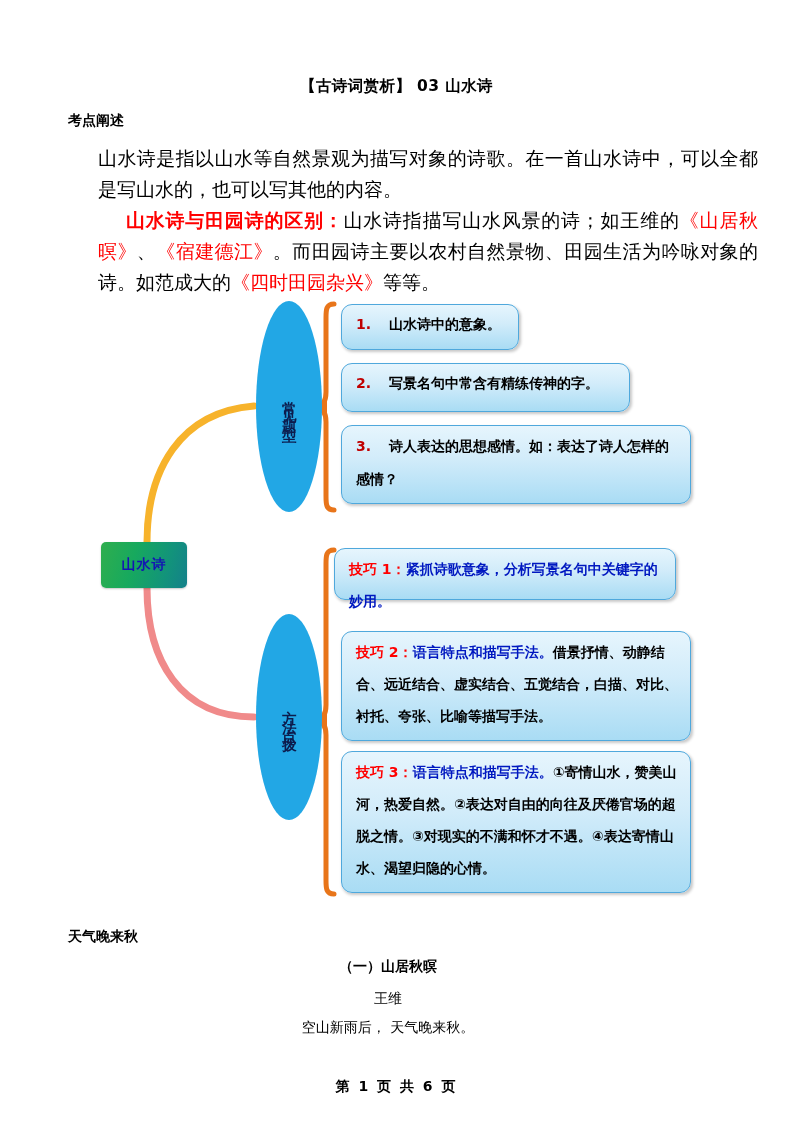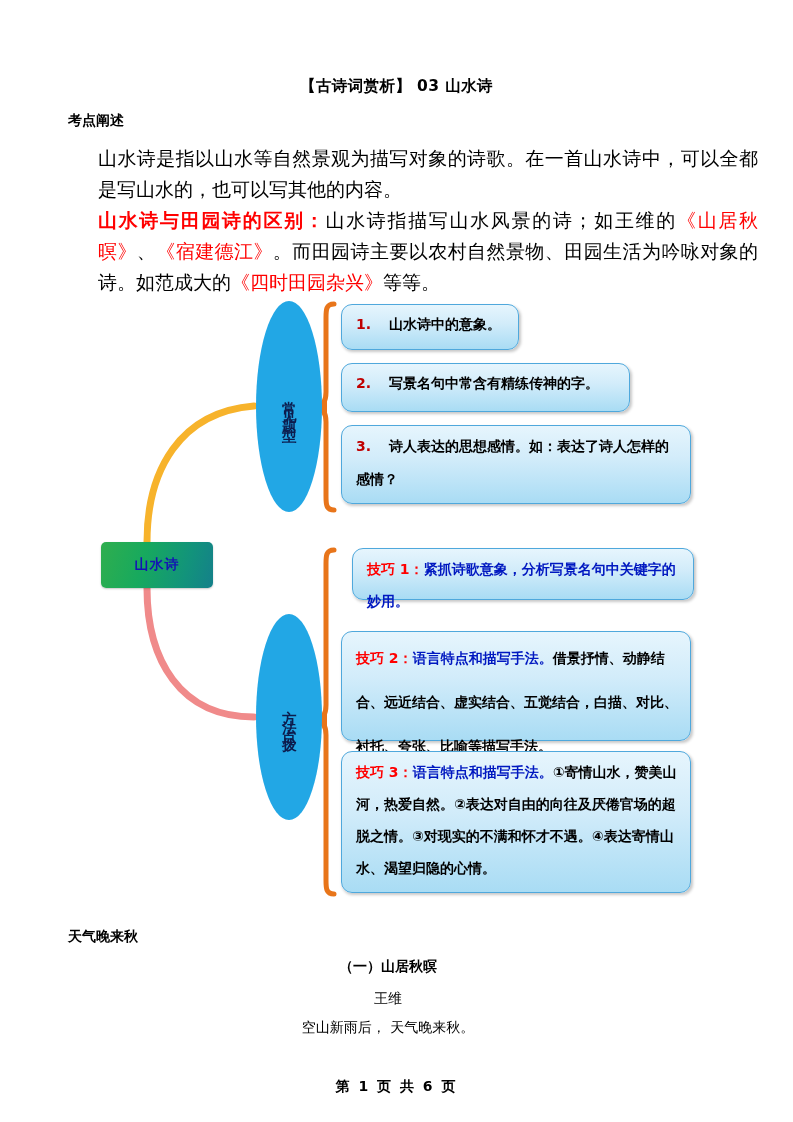--- a/index.html
+++ b/index.html
@@ -41,35 +41,35 @@
   .para {
     position: absolute;
     left: 68px;
     width: 660px;
     font-size: 19px;
     line-height: 31px;
     text-align: justify;
   }
   .indent { padding-left: 30px; }
   .red { color: #FF0000; }
-  .redb { color: #FF0000; font-weight: bold; }
+  .redb { color: #FF0000; font-weight: bold; margin-left: 28px; }
 
   
   .diagram {
     position: absolute;
     left: 0; top: 280px;
     width: 793px;
     height: 640px;
   }
   .diagram svg { position: absolute; left: 0; top: 0; }
 
   .node-root {
     position: absolute;
     left: 101px; top: 262px;
-    width: 112px; height: 46px;
+    width: 86px; height: 46px;
     border-radius: 5px;
     background: linear-gradient(105deg, #2FAE4E 0%, #17A95E 38%, #12937B 75%, #14808A 100%);
     box-shadow: 0 1px 2px rgba(0,0,0,0.22);
     display: flex;
     align-items: center;
     justify-content: center;
     z-index: 4;
   }
   .node-root span {
     color: #1414B4;
@@ -186,25 +186,25 @@
     </div>
 
     <div class="cbox" style="left:341px; top:83px; width:289px; height:49px;">
       <b class="num">2.</b><span class="plain">写景名句中常含有精练传神的字。</span>
     </div>
 
     <div class="cbox" style="left:341px; top:145px; width:350px; height:79px; line-height:33px;">
       <b class="num">3.</b><span class="plain">诗人表达的思想感情。如：表达了诗人怎样的感情？</span>
     </div>
 
-    <div class="cbox" style="left:352px; top:268px; width:342px; height:52px; line-height:32px;">
+    <div class="cbox" style="left:334px; top:268px; width:342px; height:52px; line-height:32px;">
       <span class="tip">技巧 1：</span><span class="blue">紧抓诗歌意象，分析写景名句中关键字的妙用。</span><span class="blk"></span>
     </div>
 
-    <div class="cbox" style="left:341px; top:351px; width:350px; height:110px; line-height:44px;">
+    <div class="cbox" style="left:341px; top:351px; width:350px; height:110px; line-height:32px;">
       <span class="tip">技巧 2：</span><span class="blue">语言特点和描写手法。</span><span class="blk">借景抒情、动静结合、远近结合、虚实结合、五觉结合，白描、对比、衬托、夸张、比喻等描写手法。</span>
     </div>
 
     <div class="cbox" style="left:341px; top:471px; width:350px; height:142px; line-height:32px;">
       <span class="tip">技巧 3：</span><span class="blue">语言特点和描写手法。</span><span class="blk">①寄情山水，赞美山河，热爱自然。②表达对自由的向往及厌倦官场的超脱之情。③对现实的不满和怀才不遇。④表达寄情山水、渴望归隐的心情。</span>
     </div>
 
   </div>
 
   <div class="sec-head" style="top:928px;">天气晚来秋</div>

